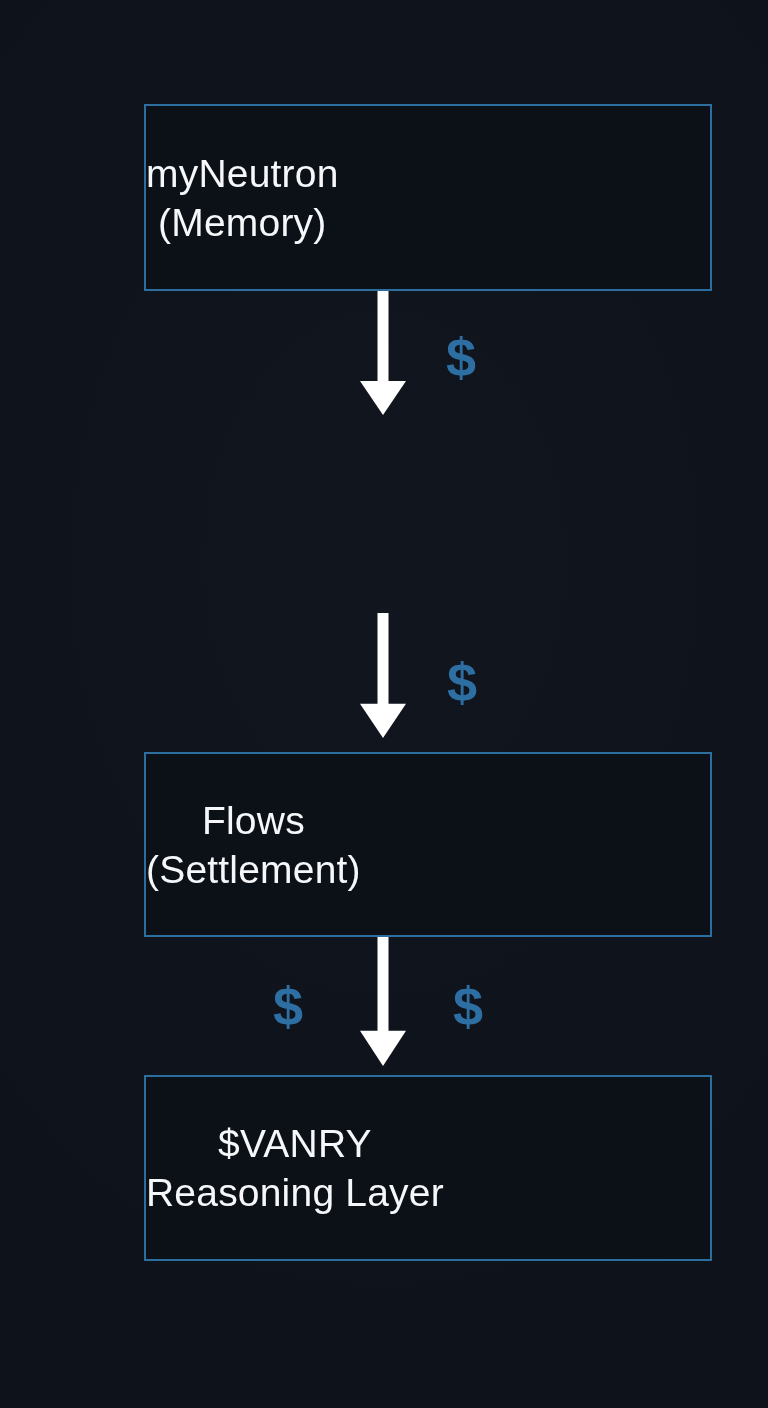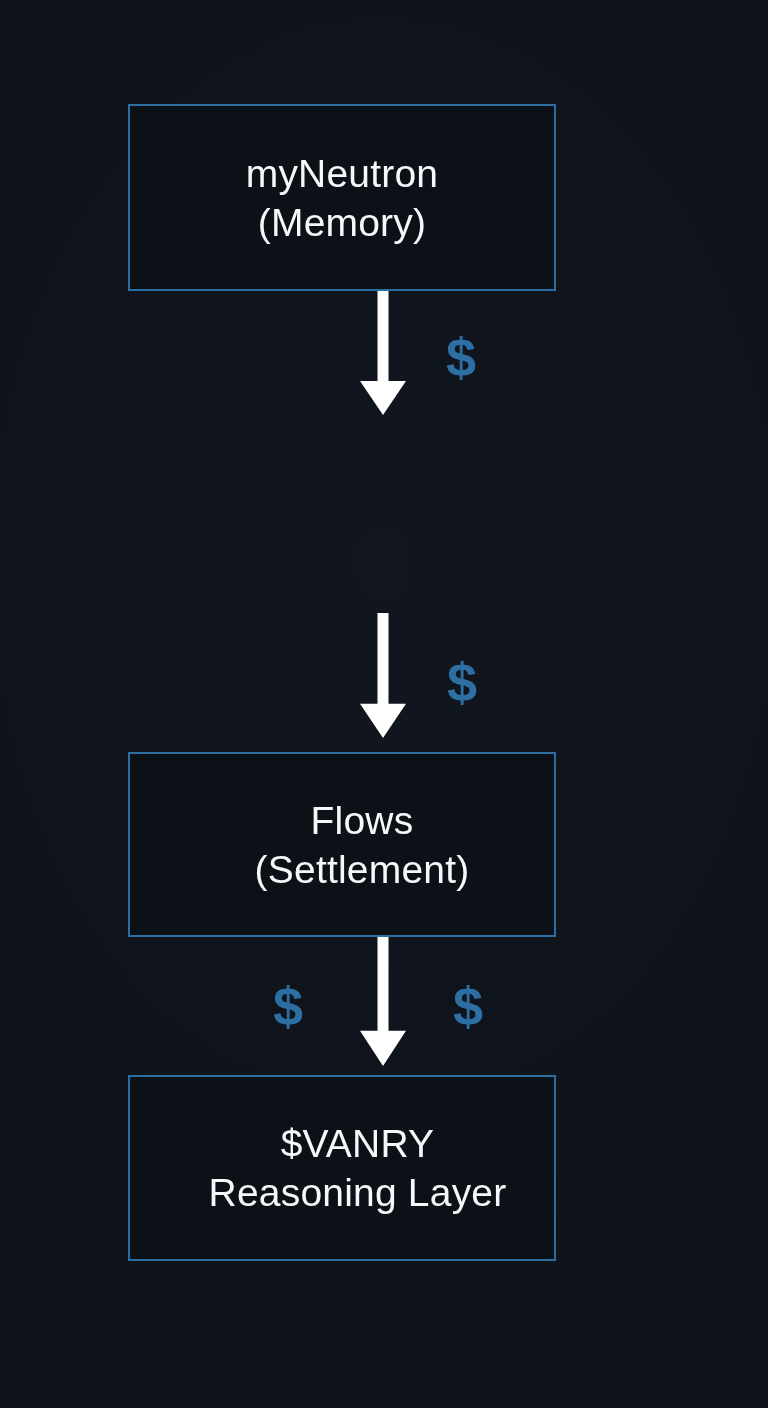--- a/index.html
+++ b/index.html
@@ -19,33 +19,33 @@
   .stage{
     position:relative;
     width:768px;
     height:1408px;
     background:
       radial-gradient(120% 90% at 50% 40%, rgba(22,28,40,0.35) 0%, rgba(0,0,0,0) 70%),
       var(--background);
   }
   .node{
     position:absolute;
-    left:128px;
-    width:428px;
+    left:144px;
+    width:568px;
     background:var(--node-fill);
     border:2px solid var(--node-border);
     display:flex;
     align-items:center;
-    justify-content:center;
+    justify-content:flex-start;
     text-align:center;
   }
   .node-1{top:104px;height:187px;}
   .node-2{top:430px;height:183px;}
-  .node-3{top:752px;height:185px;padding-left:40px;}
-  .node-4{top:1075px;height:186px;padding-left:31px;}
+  .node-3{top:752px;height:185px;}
+  .node-4{top:1075px;height:186px;}
   .node-text{
     color:var(--text);
     font-size:39px;
     line-height:49px;
     font-weight:400;
     letter-spacing:0.2px;
   }
   .arrow{
     position:absolute;
     left:359px;

